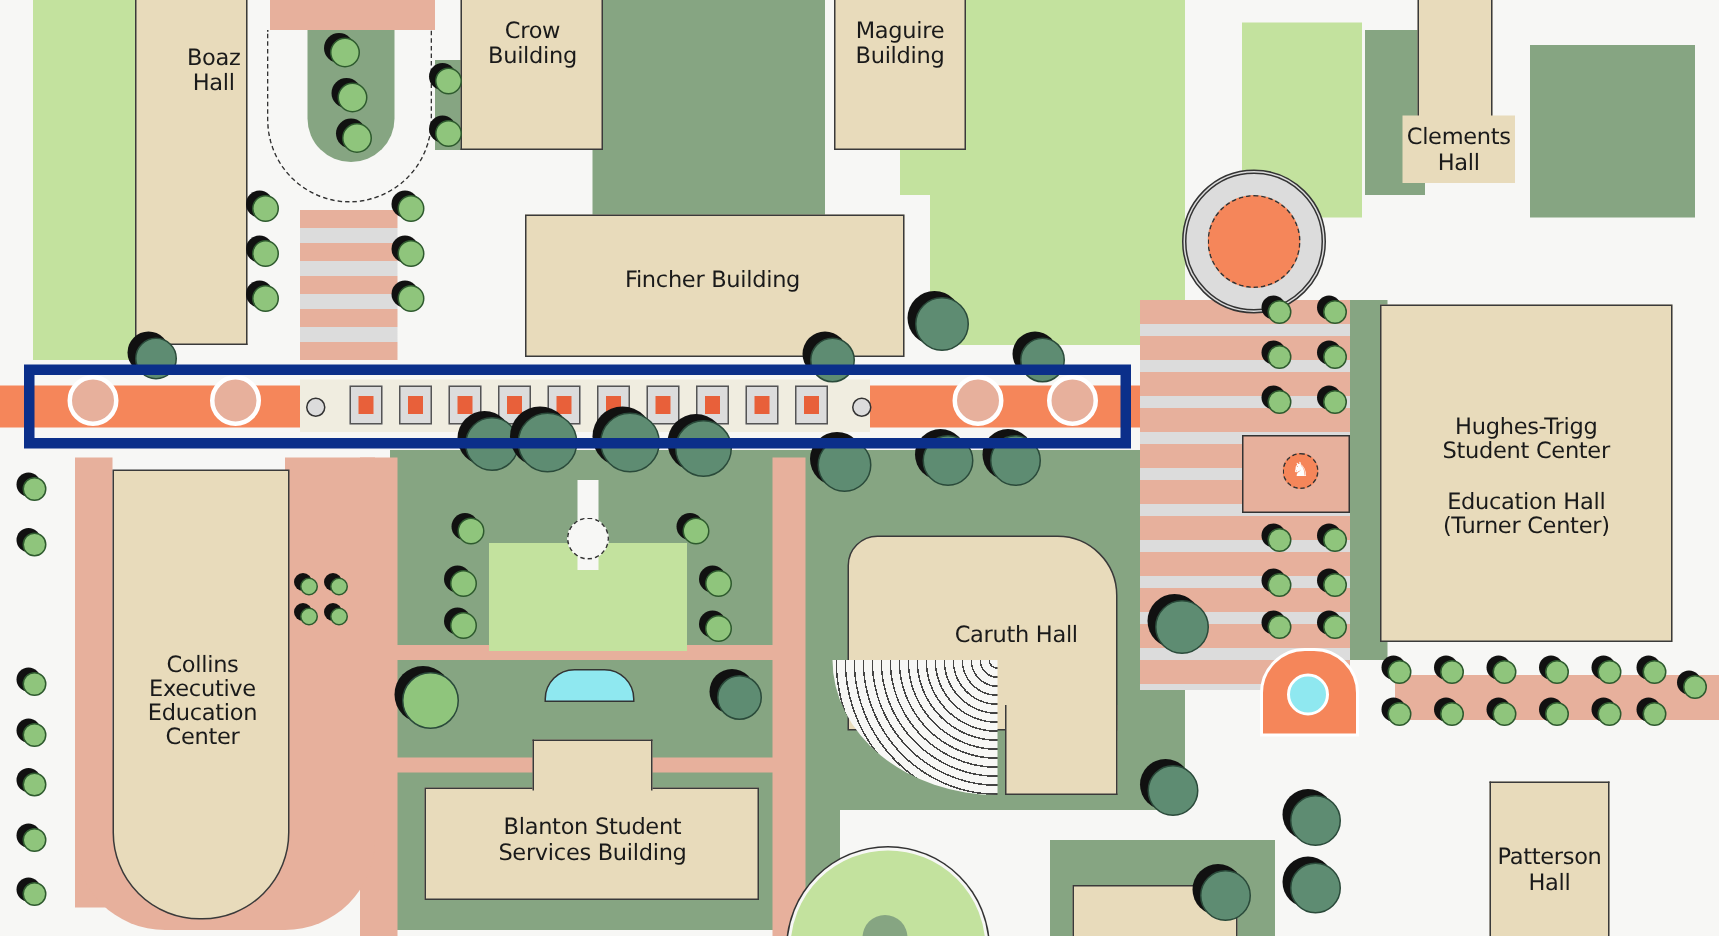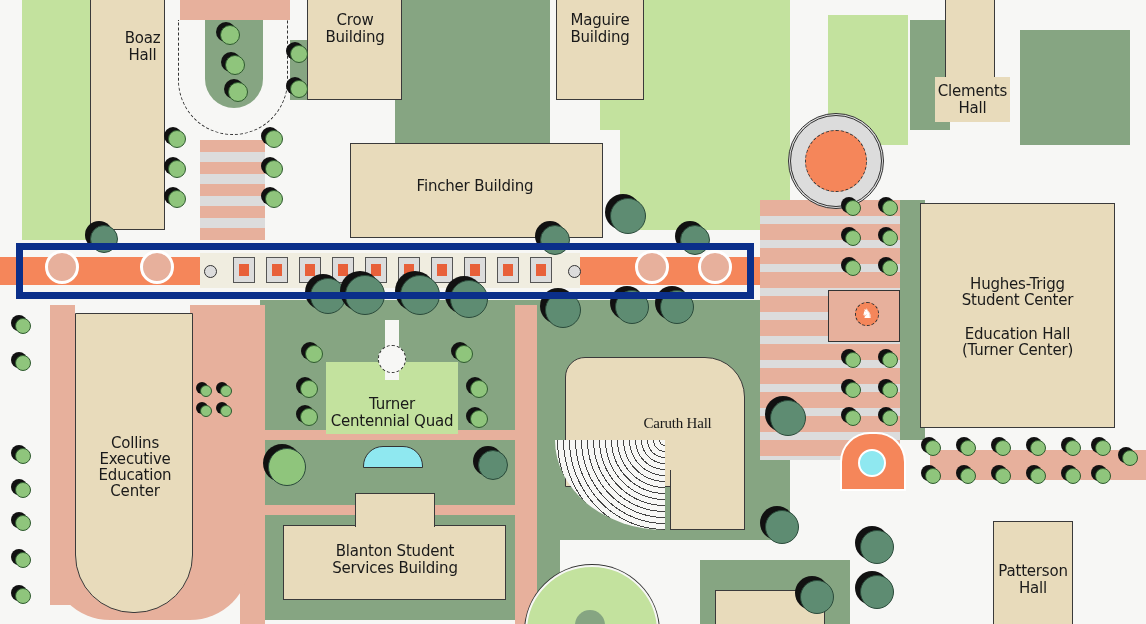--- a/index.html
+++ b/index.html
@@ -95,29 +95,25 @@
   <div class="label" style="left:85px;top:435px;width:100px;line-height:16px;">
     <div>Collins</div>
     <div>Executive</div>
     <div>Education</div>
     <div>Center</div>
   </div>
 
   <div class="lawn" style="left:326px;top:362px;width:132px;height:72px;"></div>
   <div class="abs" style="left:385px;top:320px;width:14px;height:60px;background:#f7f7f5;"></div>
   <div class="abs" style="left:378px;top:345px;width:28px;height:28px;border-radius:50%;background:#f7f7f5;border:1px dashed #333;box-sizing:border-box;"></div>
-  <div class="label" style="left:322px;top:396px;width:140px;">
-    <div>Turner</div>
-      <div>Centennial Quad</div>
-  </div>
   <div class="abs" style="left:363px;top:446px;width:58px;height:20px;background:#8fe8f0;border:1px solid #333;border-radius:20px 20px 0 0;"></div>
 
   <div class="bldg" style="left:565px;top:357px;width:180px;height:130px;border-radius:20px 40px 0 0;"></div>
   <div class="bldg" style="left:670px;top:470px;width:75px;height:60px;border-top:none;"></div>
-  <div class="label" style="left:620px;top:415px;width:115px;font-family:Liberation Serif, serif;">
+  <div class="label" style="left:620px;top:415px;width:115px;">
     <div>Caruth Hall</div>
   </div>
   <div class="abs" style="left:555px;top:440px;width:110px;height:90px;border-radius:0 0 0 100%;background:repeating-radial-gradient(circle at 100% 0,#f7f7f5 0 5px,#444 5px 6px);"></div>
 
   <div class="bldg" style="left:283px;top:525px;width:223px;height:75px;"></div>
   <div class="bldg" style="left:355px;top:493px;width:80px;height:34px;border-bottom:none;"></div>
   <div class="label" style="left:300px;top:543px;width:190px;">
     <div>Blanton Student</div>
       <div>Services Building</div>
   </div>

